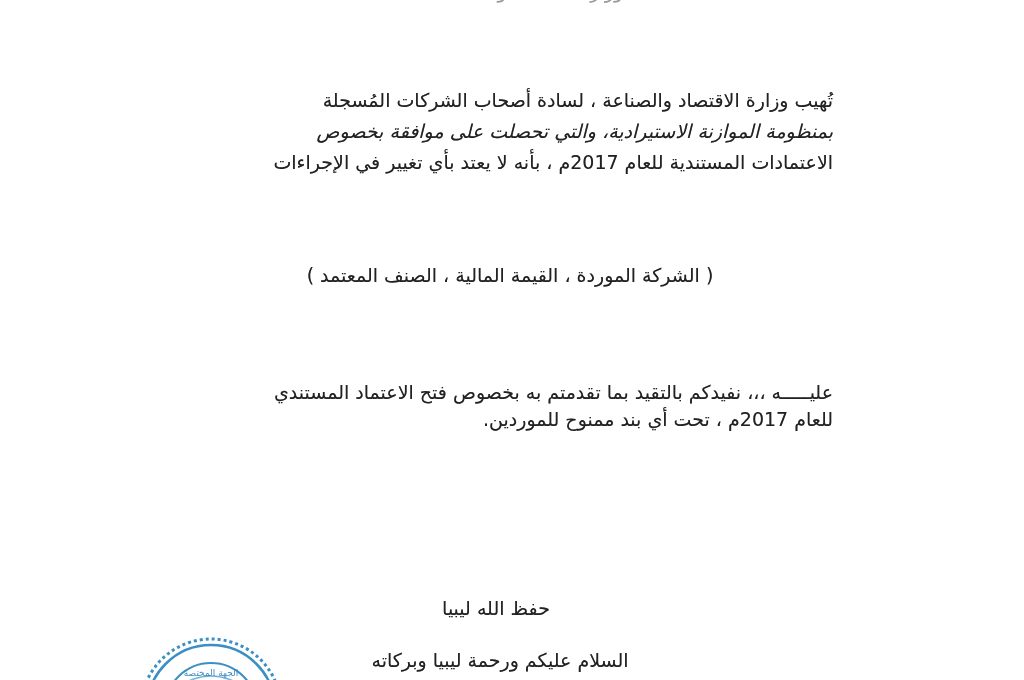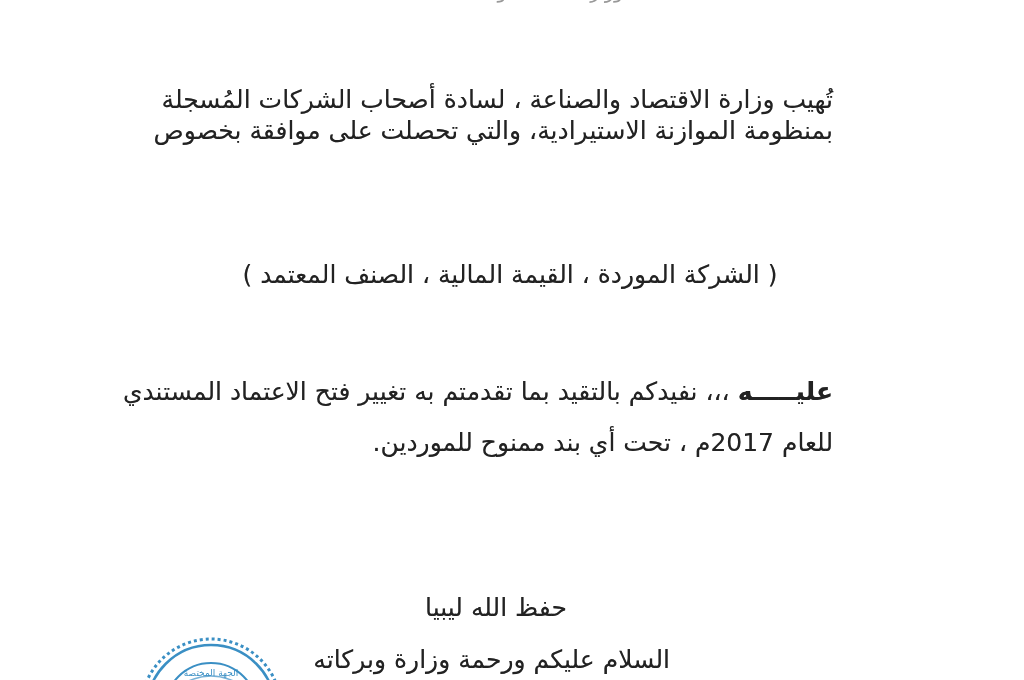--- a/index.html
+++ b/index.html
@@ -4,56 +4,57 @@
 <style>
   html, body { margin:0; padding:0; }
   body {
     width:1024px; height:680px; overflow:hidden; position:relative;
     background:#ffffff; color:#1f1f1f;
     font-family:"DejaVu Sans", "Liberation Sans", sans-serif;
   }
   .page { position:absolute; inset:0; }
   .line {
     position:absolute; direction:rtl; text-align:right; white-space:nowrap;
-    font-size:25px; line-height:24px; color:#222;
+    font-size:19px; line-height:24px; color:#222;
     text-shadow:0 0 0.6px rgba(0,0,0,0.35);
   }
   .clipped-top {
     position:absolute; left:380px; top:-20px; width:300px; height:24px;
     direction:rtl; text-align:center; font-size:19px; color:#555; opacity:0.6;
   }
   .para { right:191px; }
   .centered { direction:rtl; text-align:center; }
-  .bold { font-weight:bold;margin-top:32px; }
+  .bold { font-weight:normal;margin-top:32px; }
   .stamp {
     position:absolute; left:138px; top:636px; width:146px; height:146px;
     border-radius:50%;
   }
   .stamp svg { width:146px; height:146px; display:block; }
 </style>
 </head>
 <body>
 
 <div class="page">
 
   <div class="clipped-top">وزارة الاقتصاد والصناعة</div>
 
   <div class="line para" style="top:88px;">تُهيب وزارة الاقتصاد والصناعة ، لسادة أصحاب الشركات المُسجلة</div>
-  <div class="line para" style="top:119px;">بمنظومة الموازنة الاستيرادية، والتي تحصلت على موافقة بخصوص</div>
+  <div class="line para" style="top:119px;font-style:italic;">بمنظومة الموازنة الاستيرادية، والتي تحصلت على موافقة بخصوص</div>
+  <div class="line para" style="top:150px; right:191px;">الاعتمادات المستندية للعام 2017م ، بأنه لا يعتد بأي تغيير في الإجراءات</div>
 
   <div class="line centered" style="top:263px; left:240px; width:540px;">(  الشركة الموردة ، القيمة المالية ، الصنف المعتمد  )</div>
 
 
   <div class="line para" style="top:380px;">
-    <span class="bold">عليـــــه</span><span> ،،، نفيدكم بالتقيد بما تقدمتم به تغيير فتح الاعتماد المستندي</span>
+    <span class="bold">عليـــــه</span><span> ،،، نفيدكم بالتقيد بما تقدمتم به بخصوص فتح الاعتماد المستندي</span>
   </div>
-  <div class="line para" style="top:431px;">للعام 2017م ، تحت أي بند ممنوح للموردين.</div>
+  <div class="line para" style="top:407px;">للعام 2017م ، تحت أي بند ممنوح للموردين.</div>
 
   <div class="line centered" style="top:596px; left:376px; width:240px;">حفظ الله ليبيا</div>
-  <div class="line centered" style="top:648px; left:330px; width:340px;">السلام عليكم ورحمة وزارة وبركاته</div>
+  <div class="line centered" style="top:648px; left:330px; width:340px;">السلام عليكم ورحمة ليبيا وبركاته</div>
 
   <div class="stamp">
     <svg viewBox="0 0 146 146">
       <circle cx="73" cy="73" r="70" fill="none" stroke="#3a8fc4" stroke-width="3" stroke-dasharray="3 3"></circle>
       <circle cx="73" cy="73" r="64" fill="none" stroke="#3a8fc4" stroke-width="2.5"></circle>
       <circle cx="73" cy="73" r="46" fill="none" stroke="#3a8fc4" stroke-width="2"></circle>
       <path d="M28 60 Q73 20 118 60" fill="none" stroke="#3a8fc4" stroke-width="1.5" opacity="0.7"></path>
       <text x="73" y="40" text-anchor="middle" font-size="9" fill="#3a8fc4" font-family="DejaVu Sans, sans-serif" direction="rtl">الجهة المختصة</text>
     </svg>
   </div>

